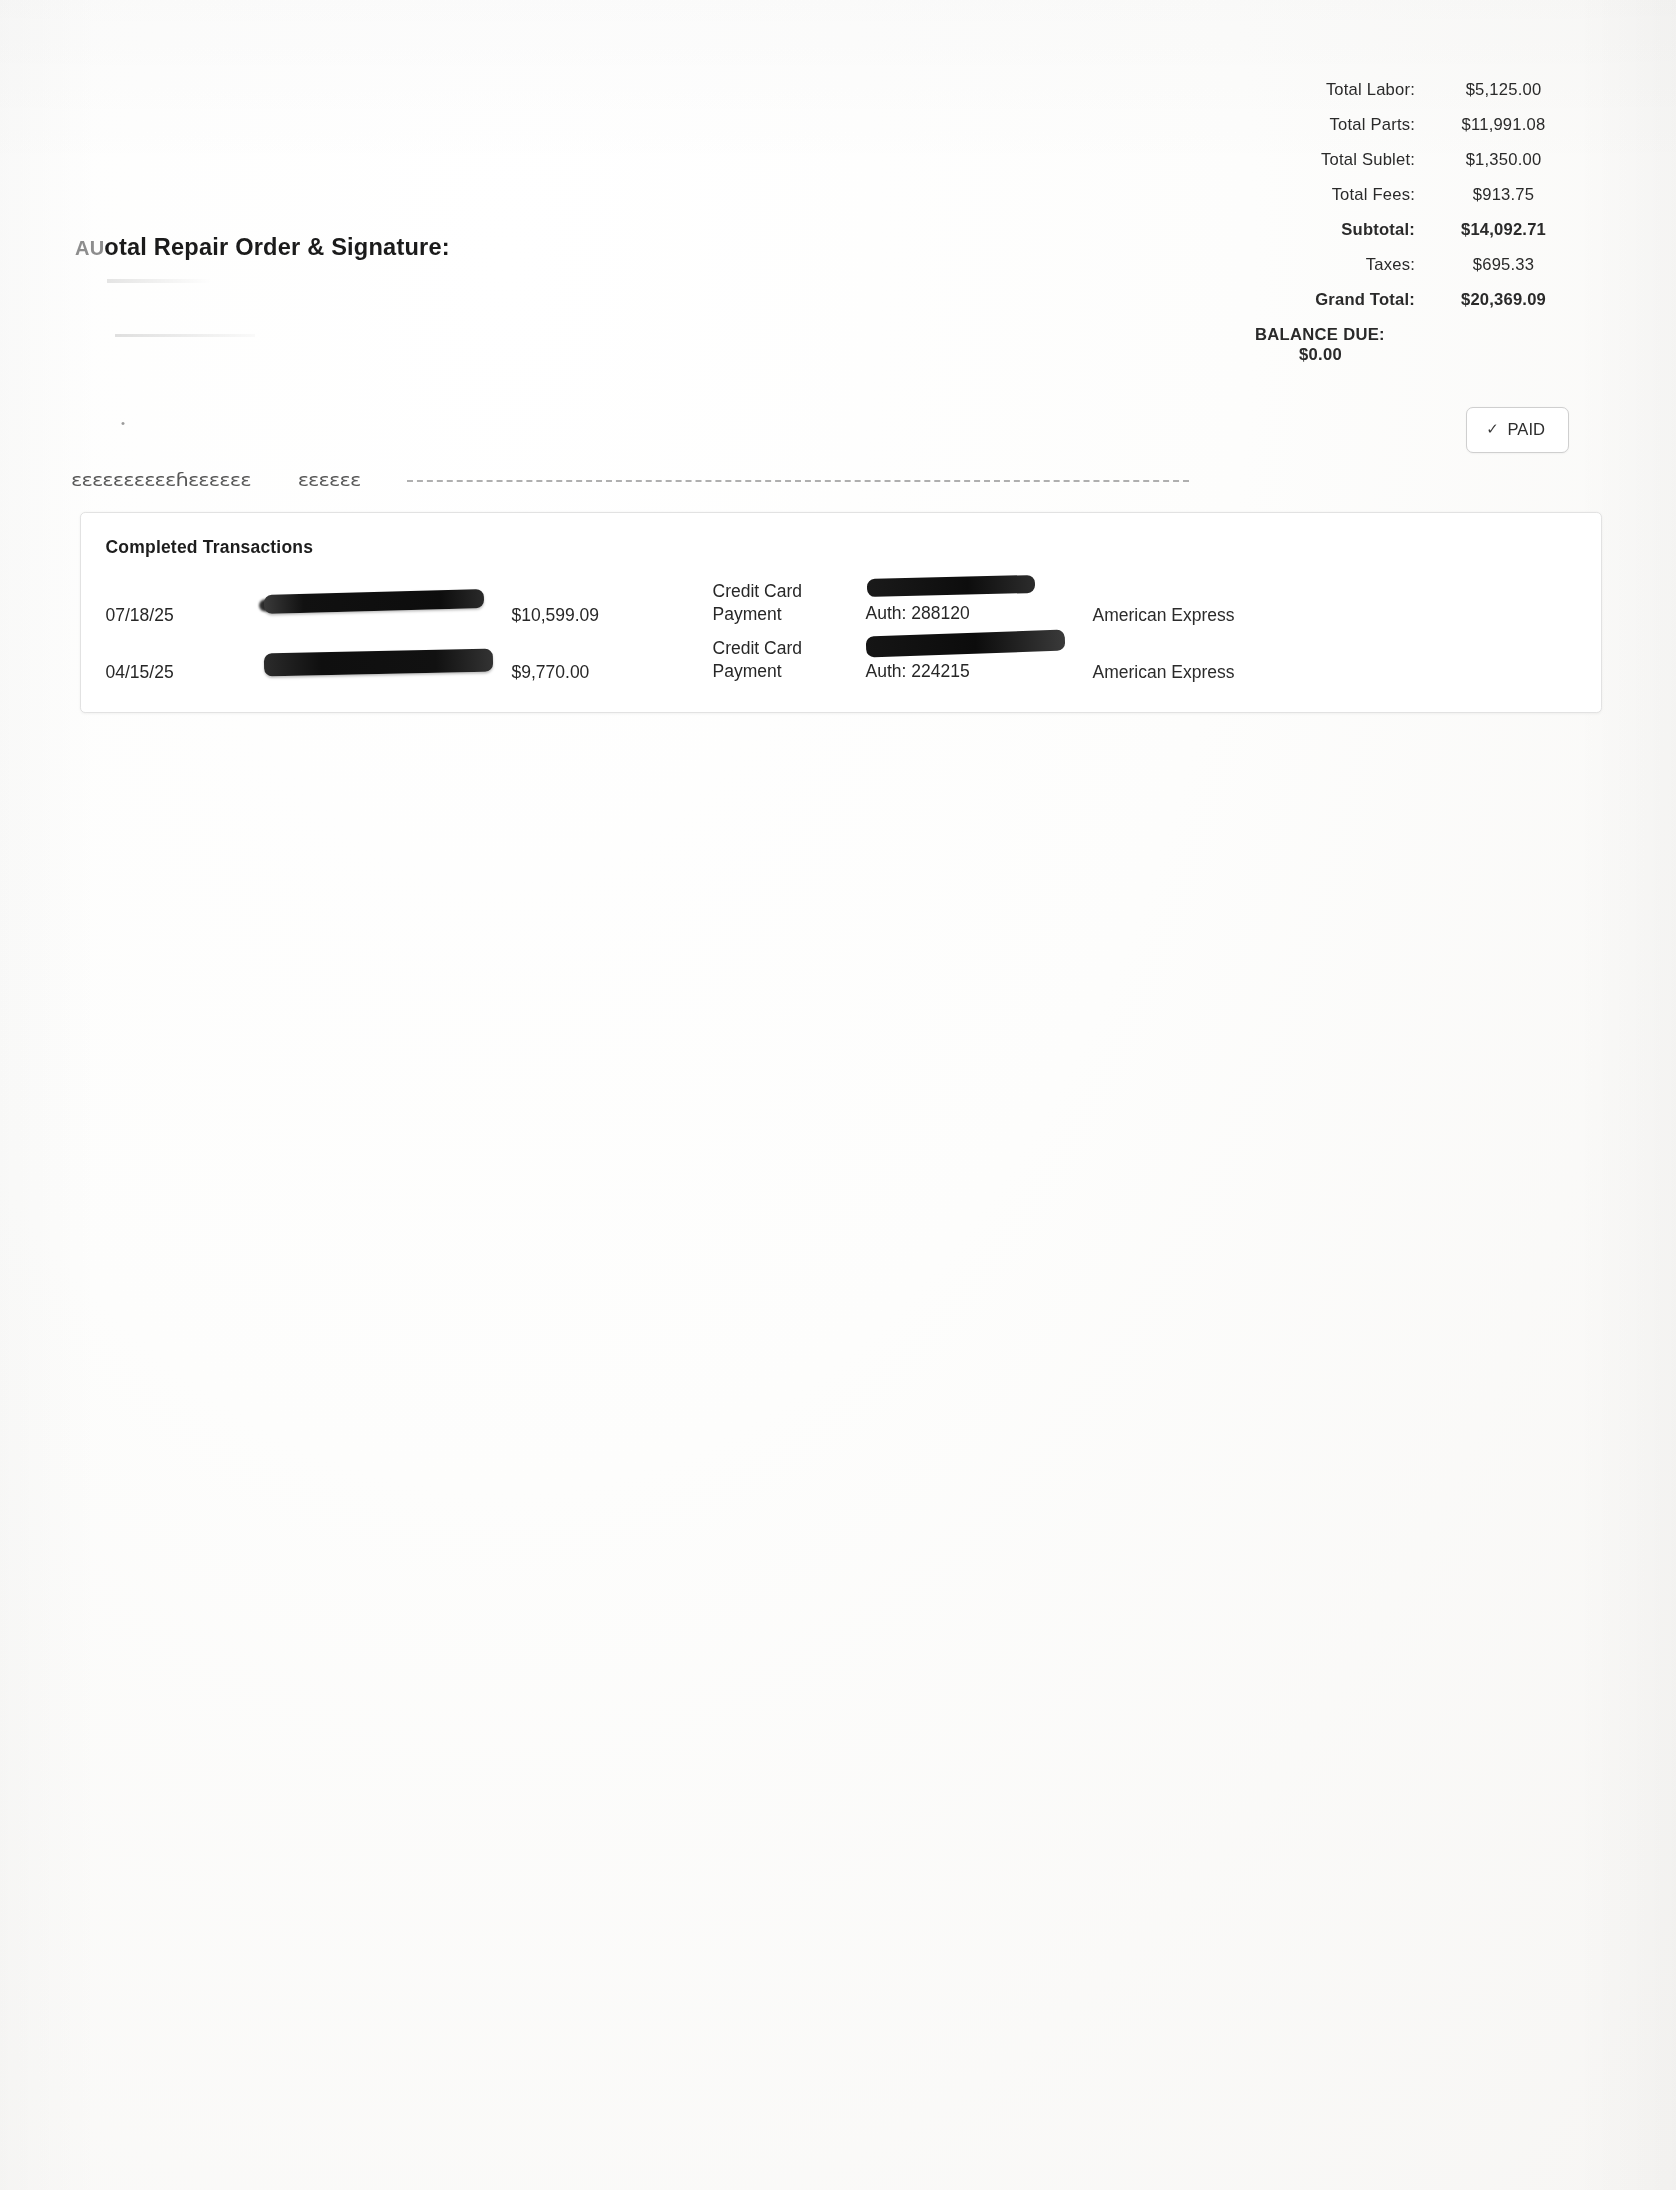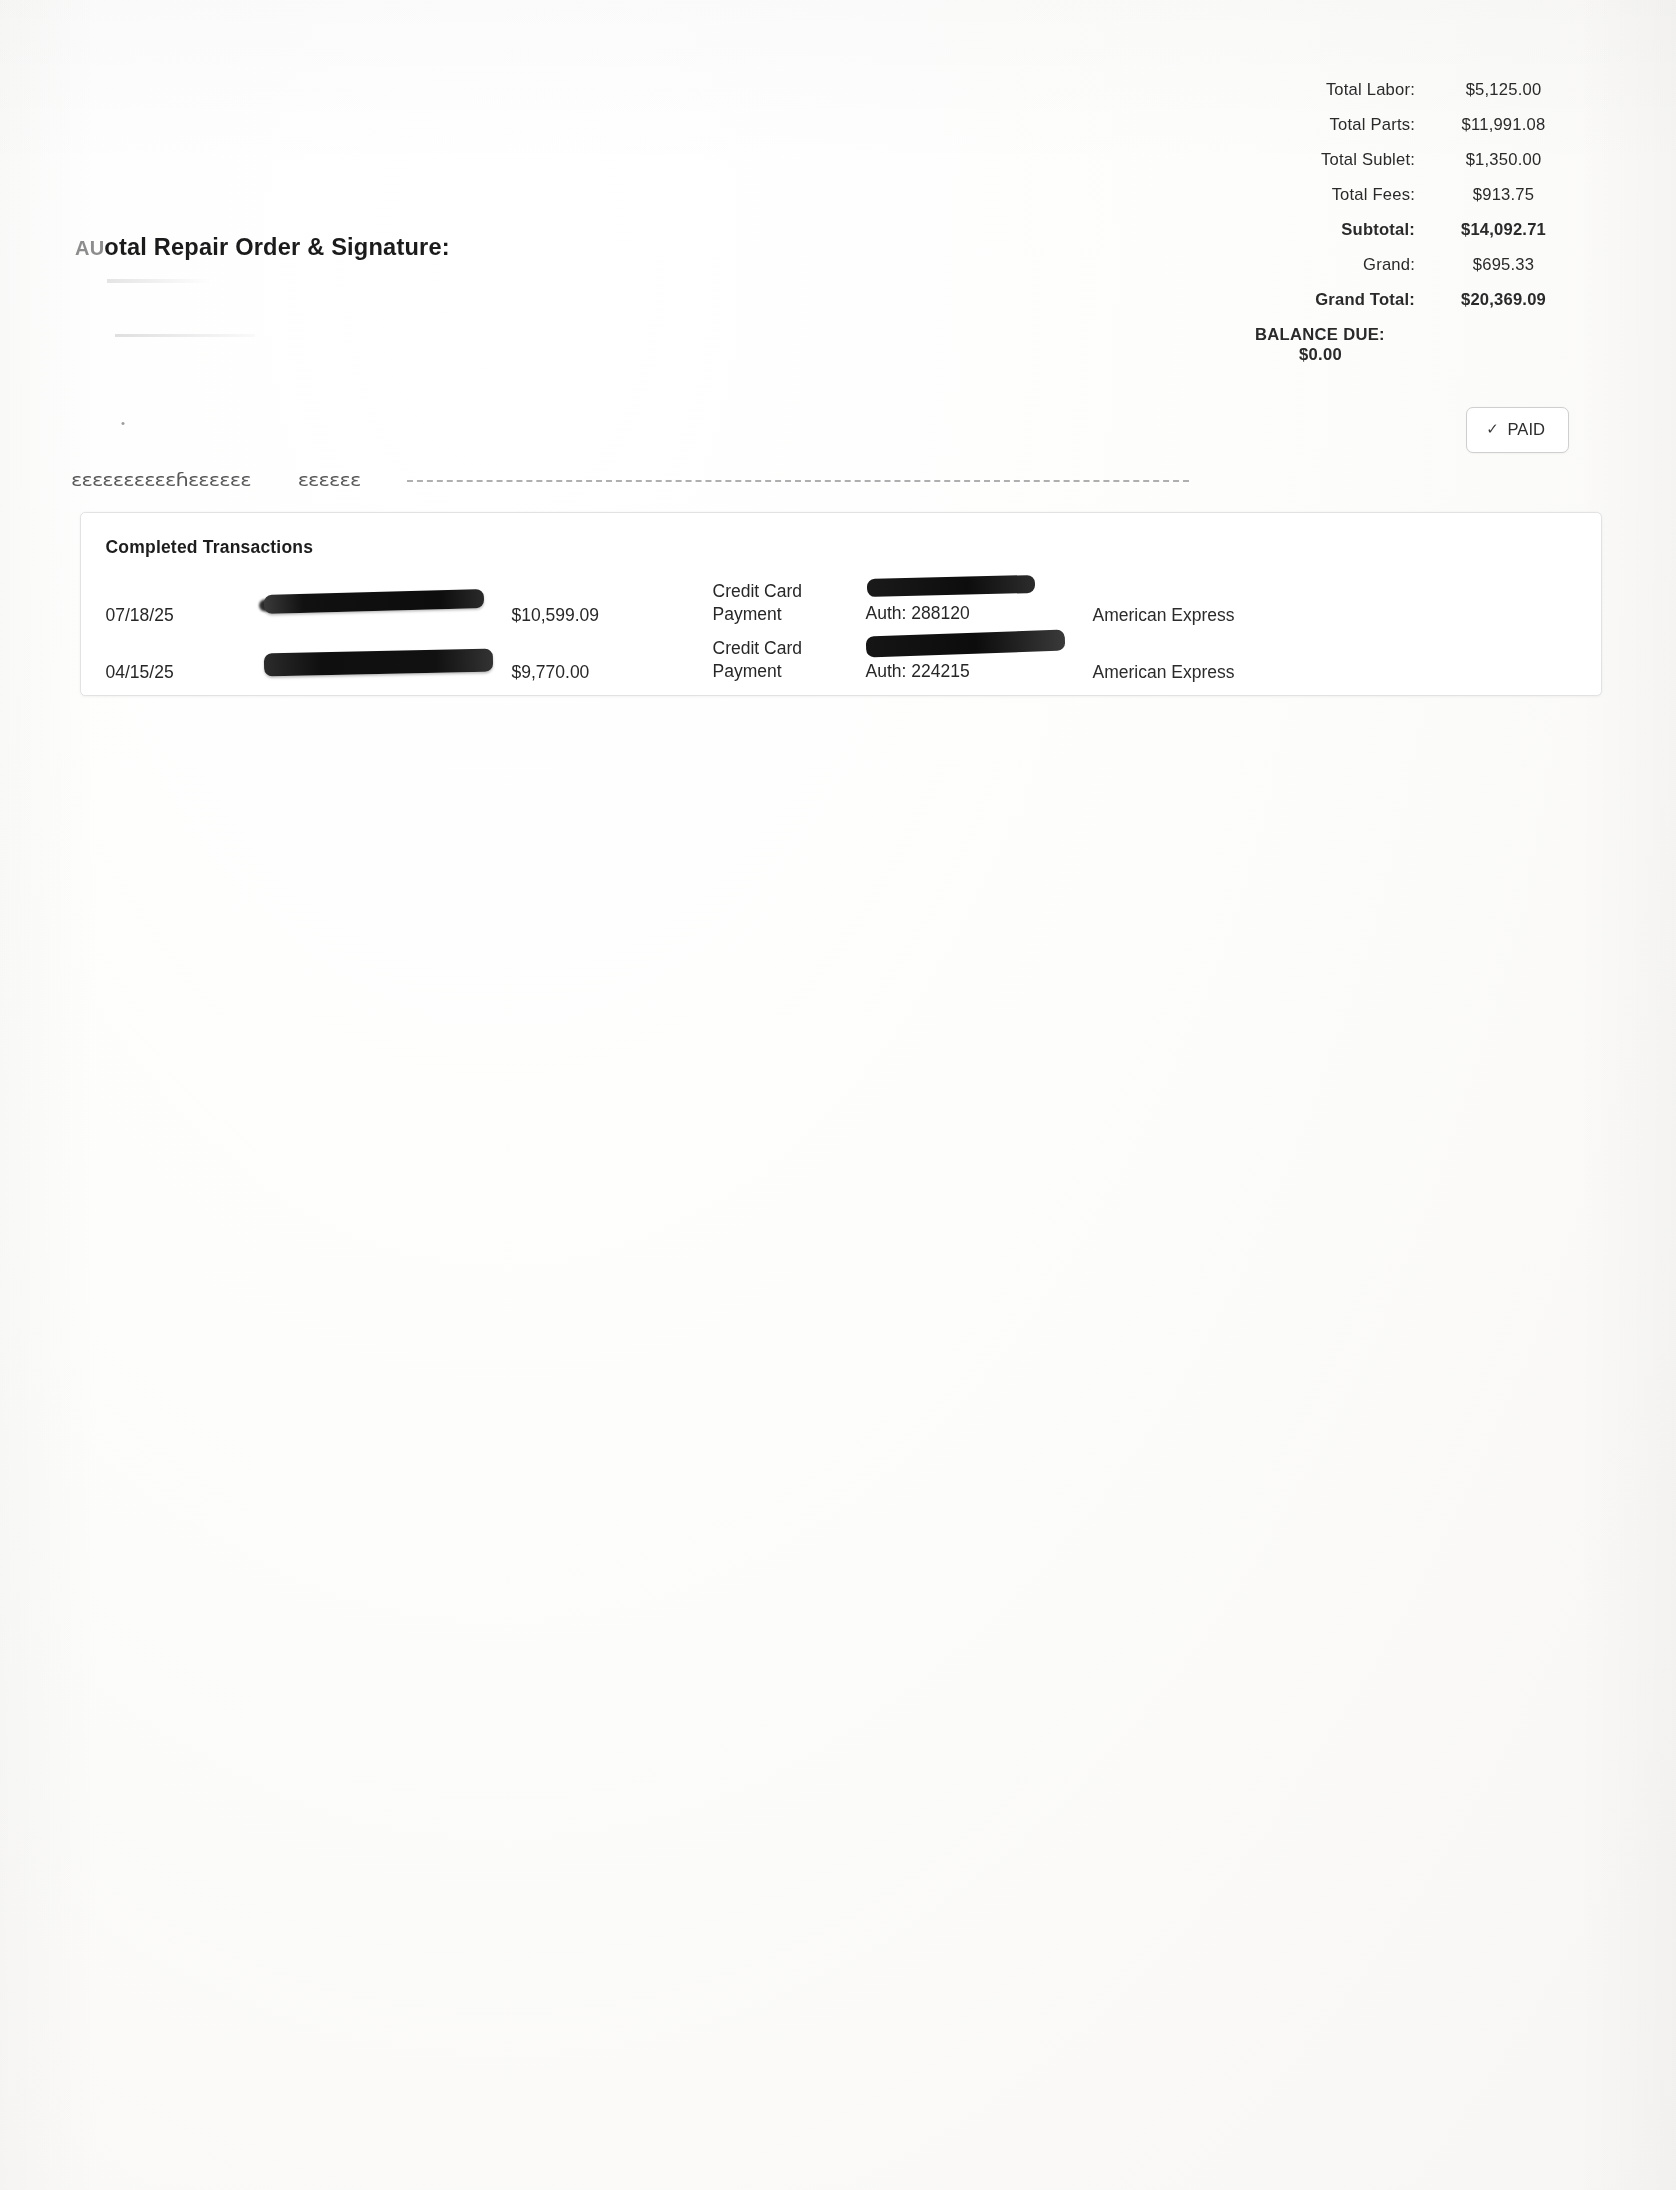--- a/index.html
+++ b/index.html
@@ -158,21 +158,21 @@
   
   .tx-card {
     position: absolute;
     top: 512px;
     left: 80px;
     width: 1520px;
     background: #ffffff;
     border: 0.9px solid #e2e2e2;
     border-radius: 5.2px;
     box-shadow: 0 0.9px 2.6px rgba(0,0,0,0.05);
-    padding: 19px 0 6px 0;
+    padding: 19px 0 23px 0;
   }
   .tx-title {
     font-size: 17.5px;
     font-weight: 700;
     color: #1d1d1d;
     padding: 5.2px 0 15.7px 24.5px;
     letter-spacing: 0.2px;
   }
   .tx-row {
     display: flex;
@@ -251,21 +251,21 @@
       <span class="lbl">Total Fees:</span>
       <span class="val">$913.75</span>
     </div>
 
     <div class="row emph">
       <span class="lbl">Subtotal:</span>
       <span class="val">$14,092.71</span>
     </div>
 
     <div class="row">
-      <span class="lbl">Grand:</span>
+      <span class="lbl">Taxes:</span>
       <span class="val">$695.33</span>
     </div>
 
     <div class="row emph">
       <span class="lbl">Grand Total:</span>
       <span class="val">$20,369.09</span>
     </div>
 
     <div class="row balance">
       <span class="lbl">BALANCE DUE:</span>

